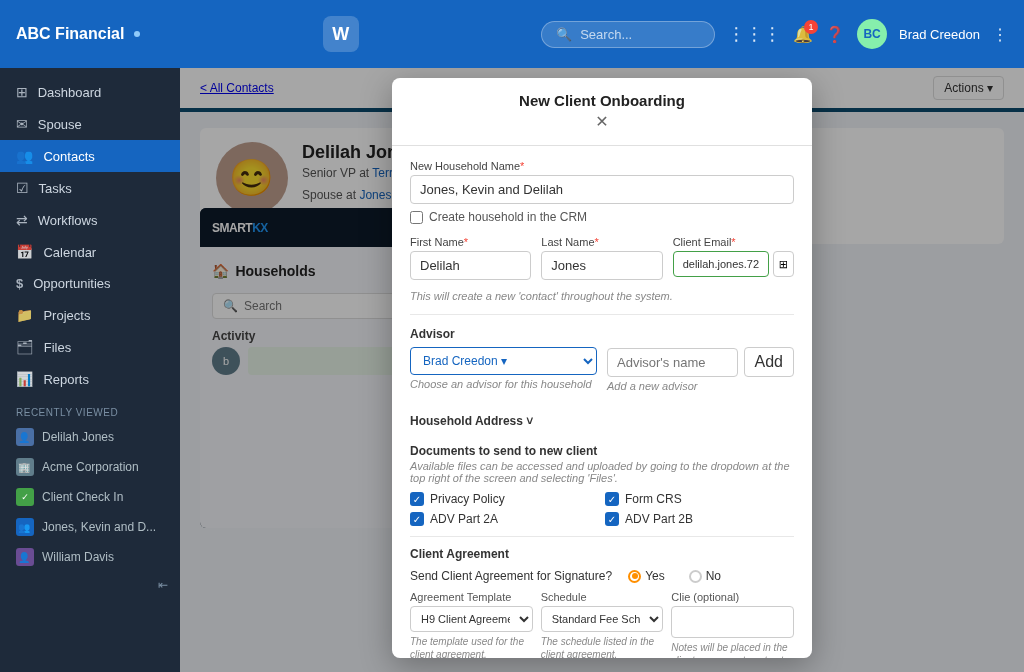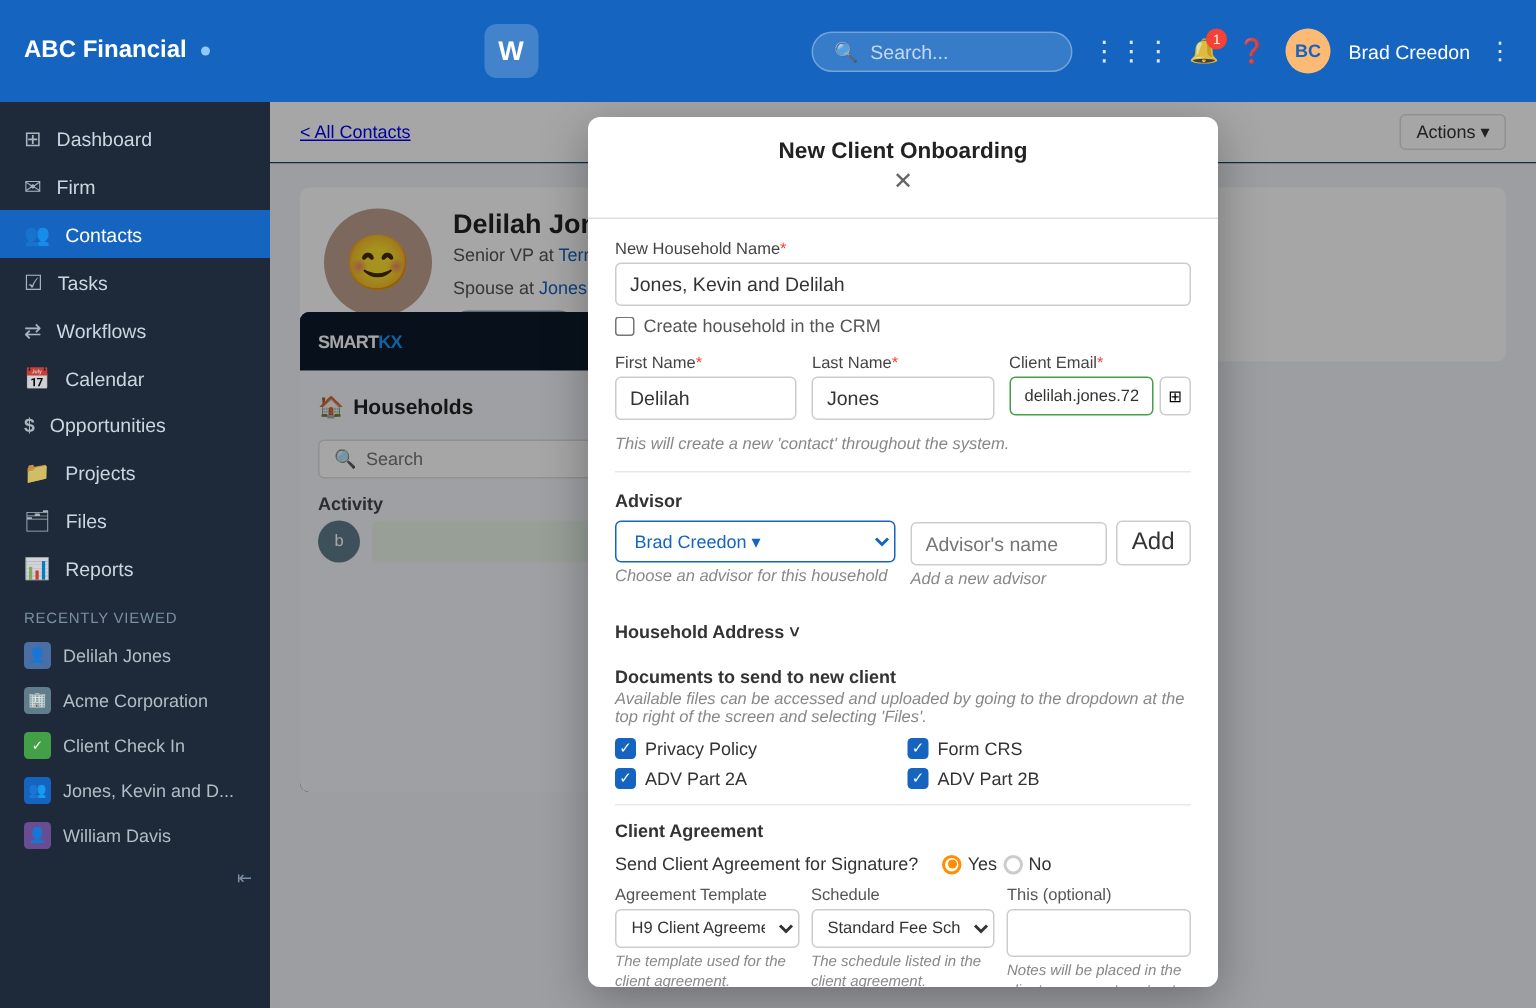--- a/index.html
+++ b/index.html
@@ -87,21 +87,21 @@
       background: #f44336;
       color: #fff;
       border-radius: 50%;
       width: 14px; height: 14px;
       font-size: 9px;
       display: flex; align-items: center; justify-content: center;
     }
     .avatar-nav {
       width: 30px; height: 30px;
       border-radius: 50%;
-      background: #fdba74;
+      background: #86efac;
       display: flex; align-items: center; justify-content: center;
       color: #1565c0;
       font-size: 12px;
       font-weight: bold;
     }
     .nav-user-name {
       color: #fff;
       font-size: 13px;
     }
 
@@ -176,21 +176,21 @@
       position: relative;
       background: #f0f3f7;
     }
 
     
     .breadcrumb-bar {
       background: #fff;
       padding: 8px 20px;
       font-size: 12px;
       color: #1565c0;
-      border-bottom: 1px solid #0c4a6e;
+      border-bottom: 4px solid #0c4a6e;
       display: flex;
       align-items: center;
       justify-content: space-between;
     }
 
     
     .contact-area {
       padding: 16px 20px;
       background: #f0f3f7;
     }
@@ -473,21 +473,21 @@
       display: flex;
       align-items: center;
       gap: 16px;
       margin-bottom: 8px;
       font-size: 12px;
       color: #333;
     }
     .radio-group {
       display: flex;
       align-items: center;
-      gap: 4px;
+      gap: 24px;
     }
     .radio-option {
       display: flex;
       align-items: center;
       gap: 4px;
       font-size: 12px;
     }
     .radio-circle {
       width: 13px; height: 13px;
       border-radius: 50%;
@@ -604,21 +604,21 @@
 
 <div class="app-layout">
 
   <div class="sidebar">
     <div class="sidebar-item">
       <span class="sidebar-icon">⊞</span>
       <span>Dashboard</span>
     </div>
     <div class="sidebar-item">
       <span class="sidebar-icon">✉</span>
-      <span>Firm</span>
+      <span>Spouse</span>
     </div>
     <div class="sidebar-item active">
       <span class="sidebar-icon">👥</span>
       <span>Contacts</span>
     </div>
     <div class="sidebar-item">
       <span class="sidebar-icon">☑</span>
       <span>Tasks</span>
     </div>
     <div class="sidebar-item">
@@ -859,21 +859,21 @@
                 <div class="ag-note-below">The template used for the client agreement.</div>
               </div>
               <div>
                 <div class="ag-label">Schedule</div>
                 <select class="ag-select">
                   <option>Standard Fee Schedule ˅</option>
                 </select>
                 <div class="ag-note-below">The schedule listed in the client agreement.</div>
               </div>
               <div>
-                <div class="ag-label">This (optional)</div>
+                <div class="ag-label">Clie (optional)</div>
                 <input class="ag-select" type="text" style="height: 32px;">
                 <div class="ag-note-below">Notes will be placed in the client agreement contract when sent to the client.</div>
               </div>
             </div>
           </div>
 
         </div>
       </div>
     </div>
 

